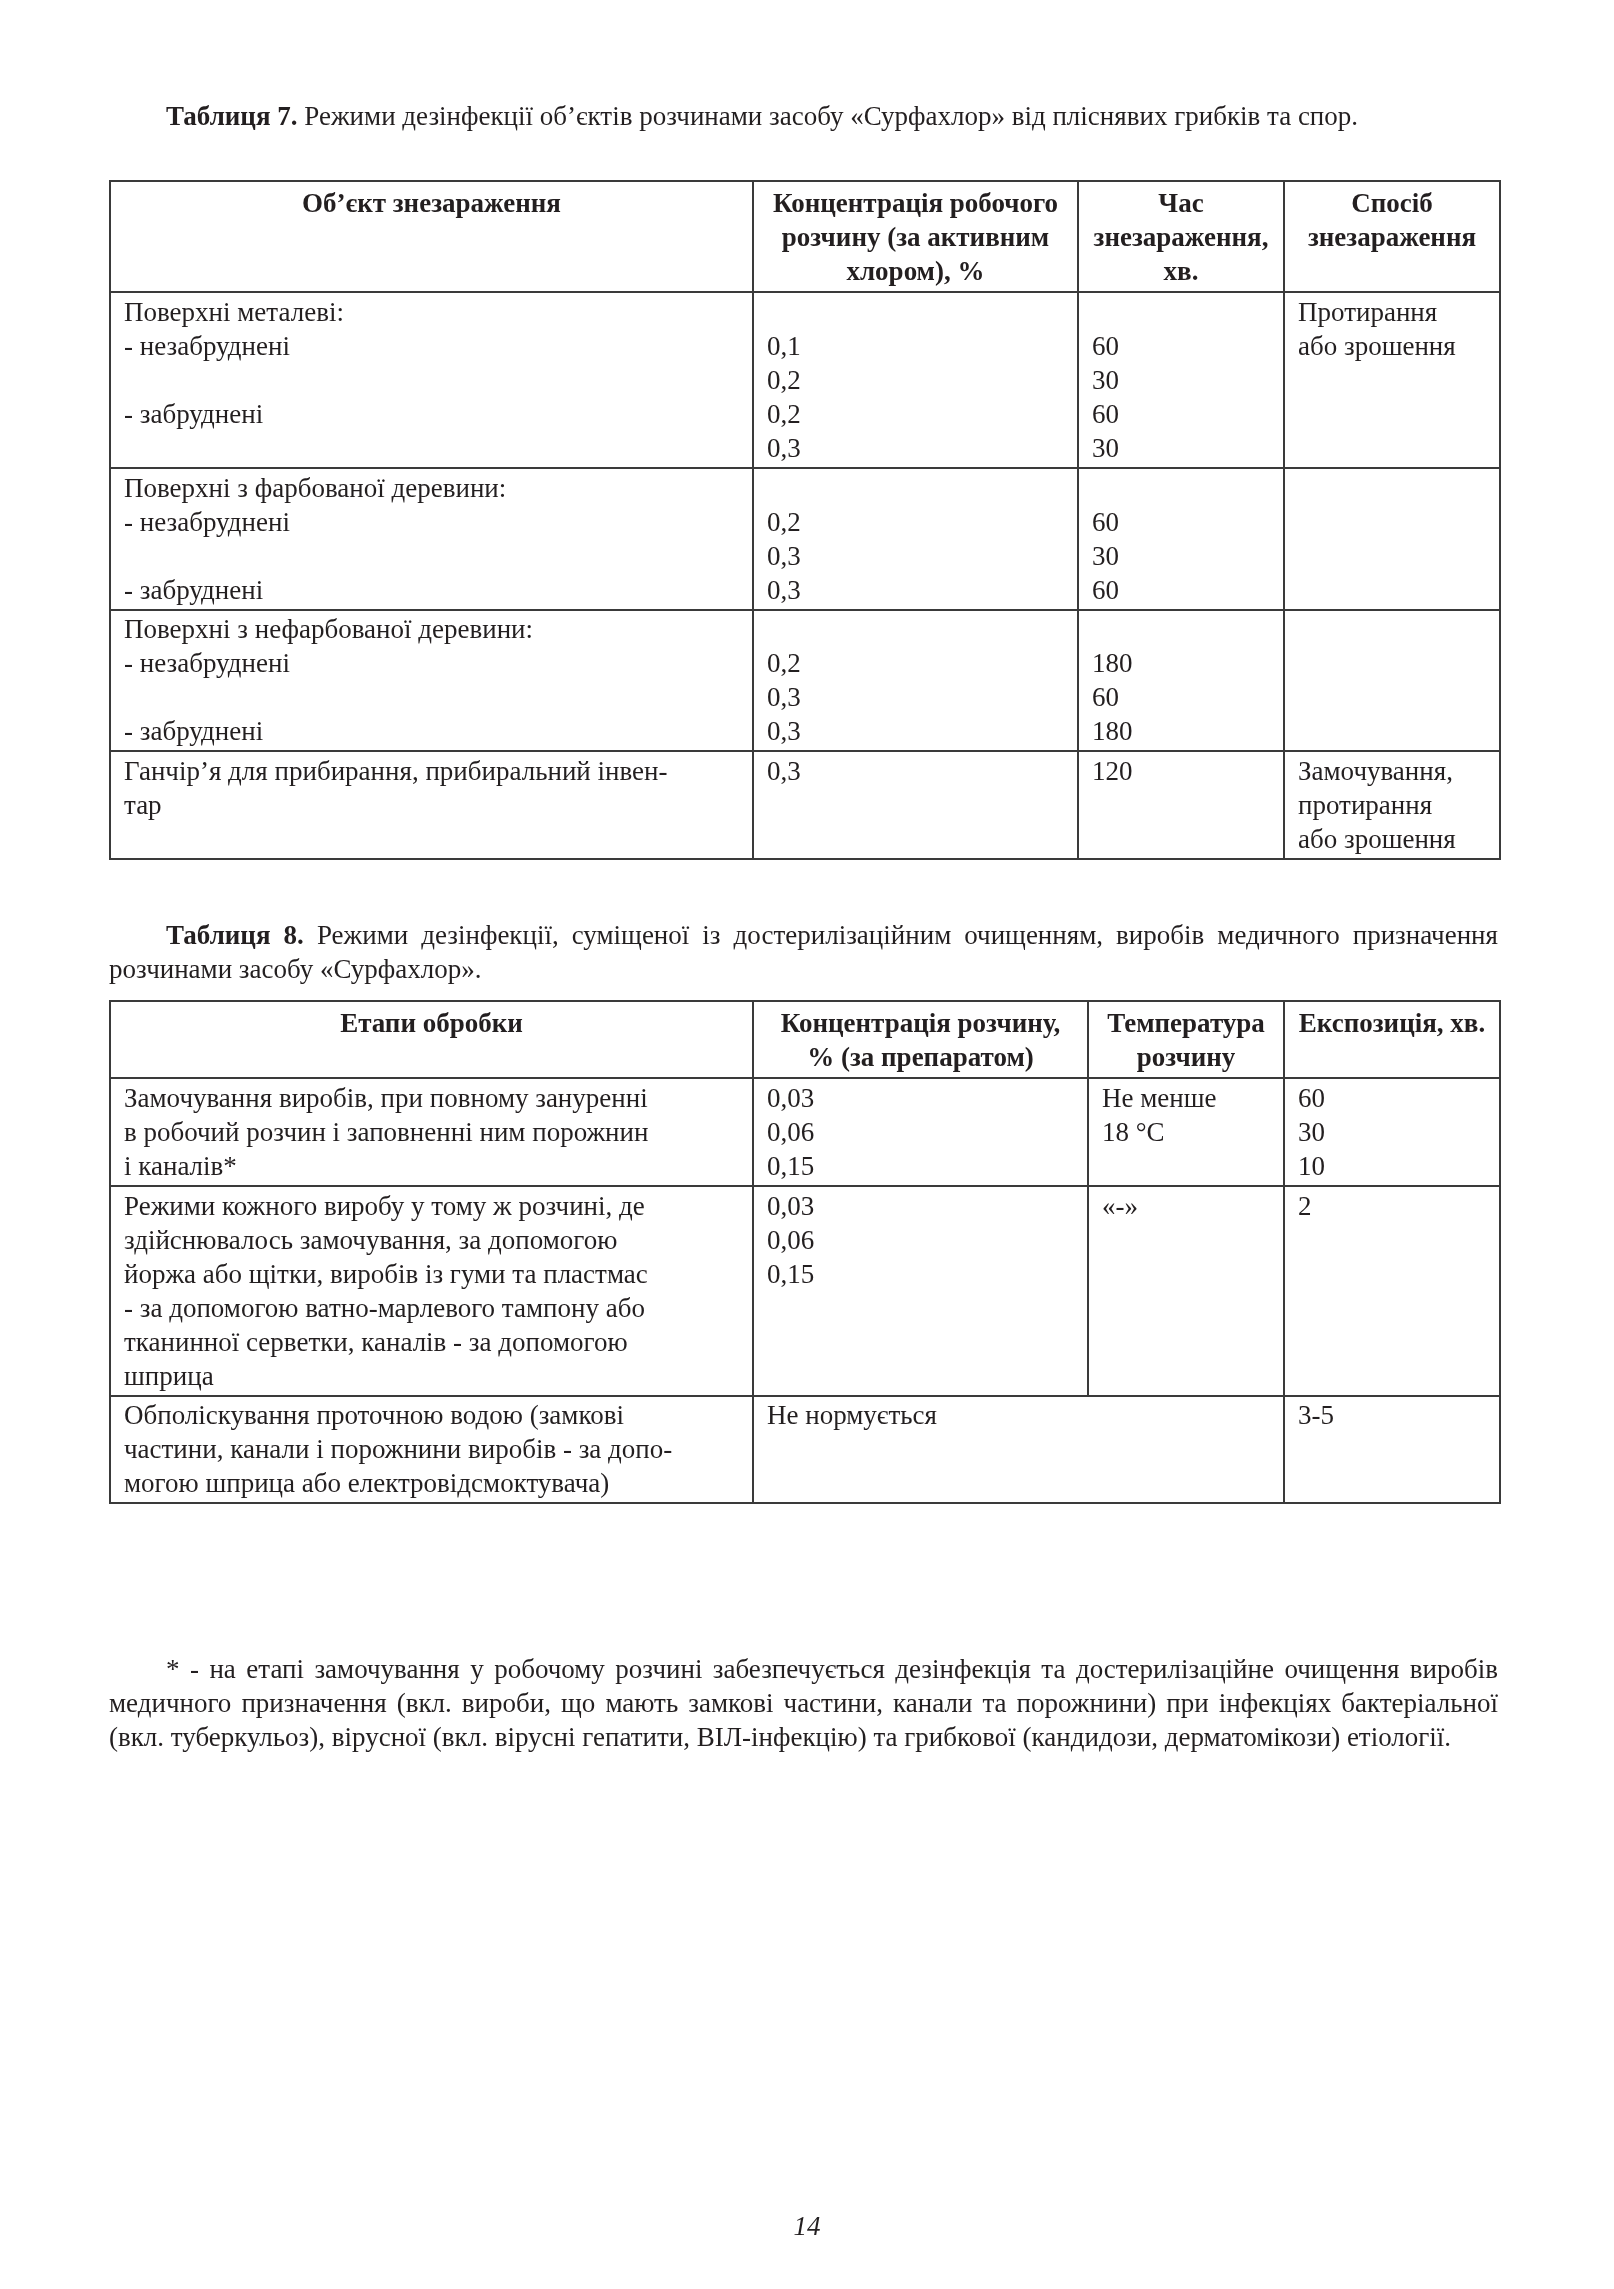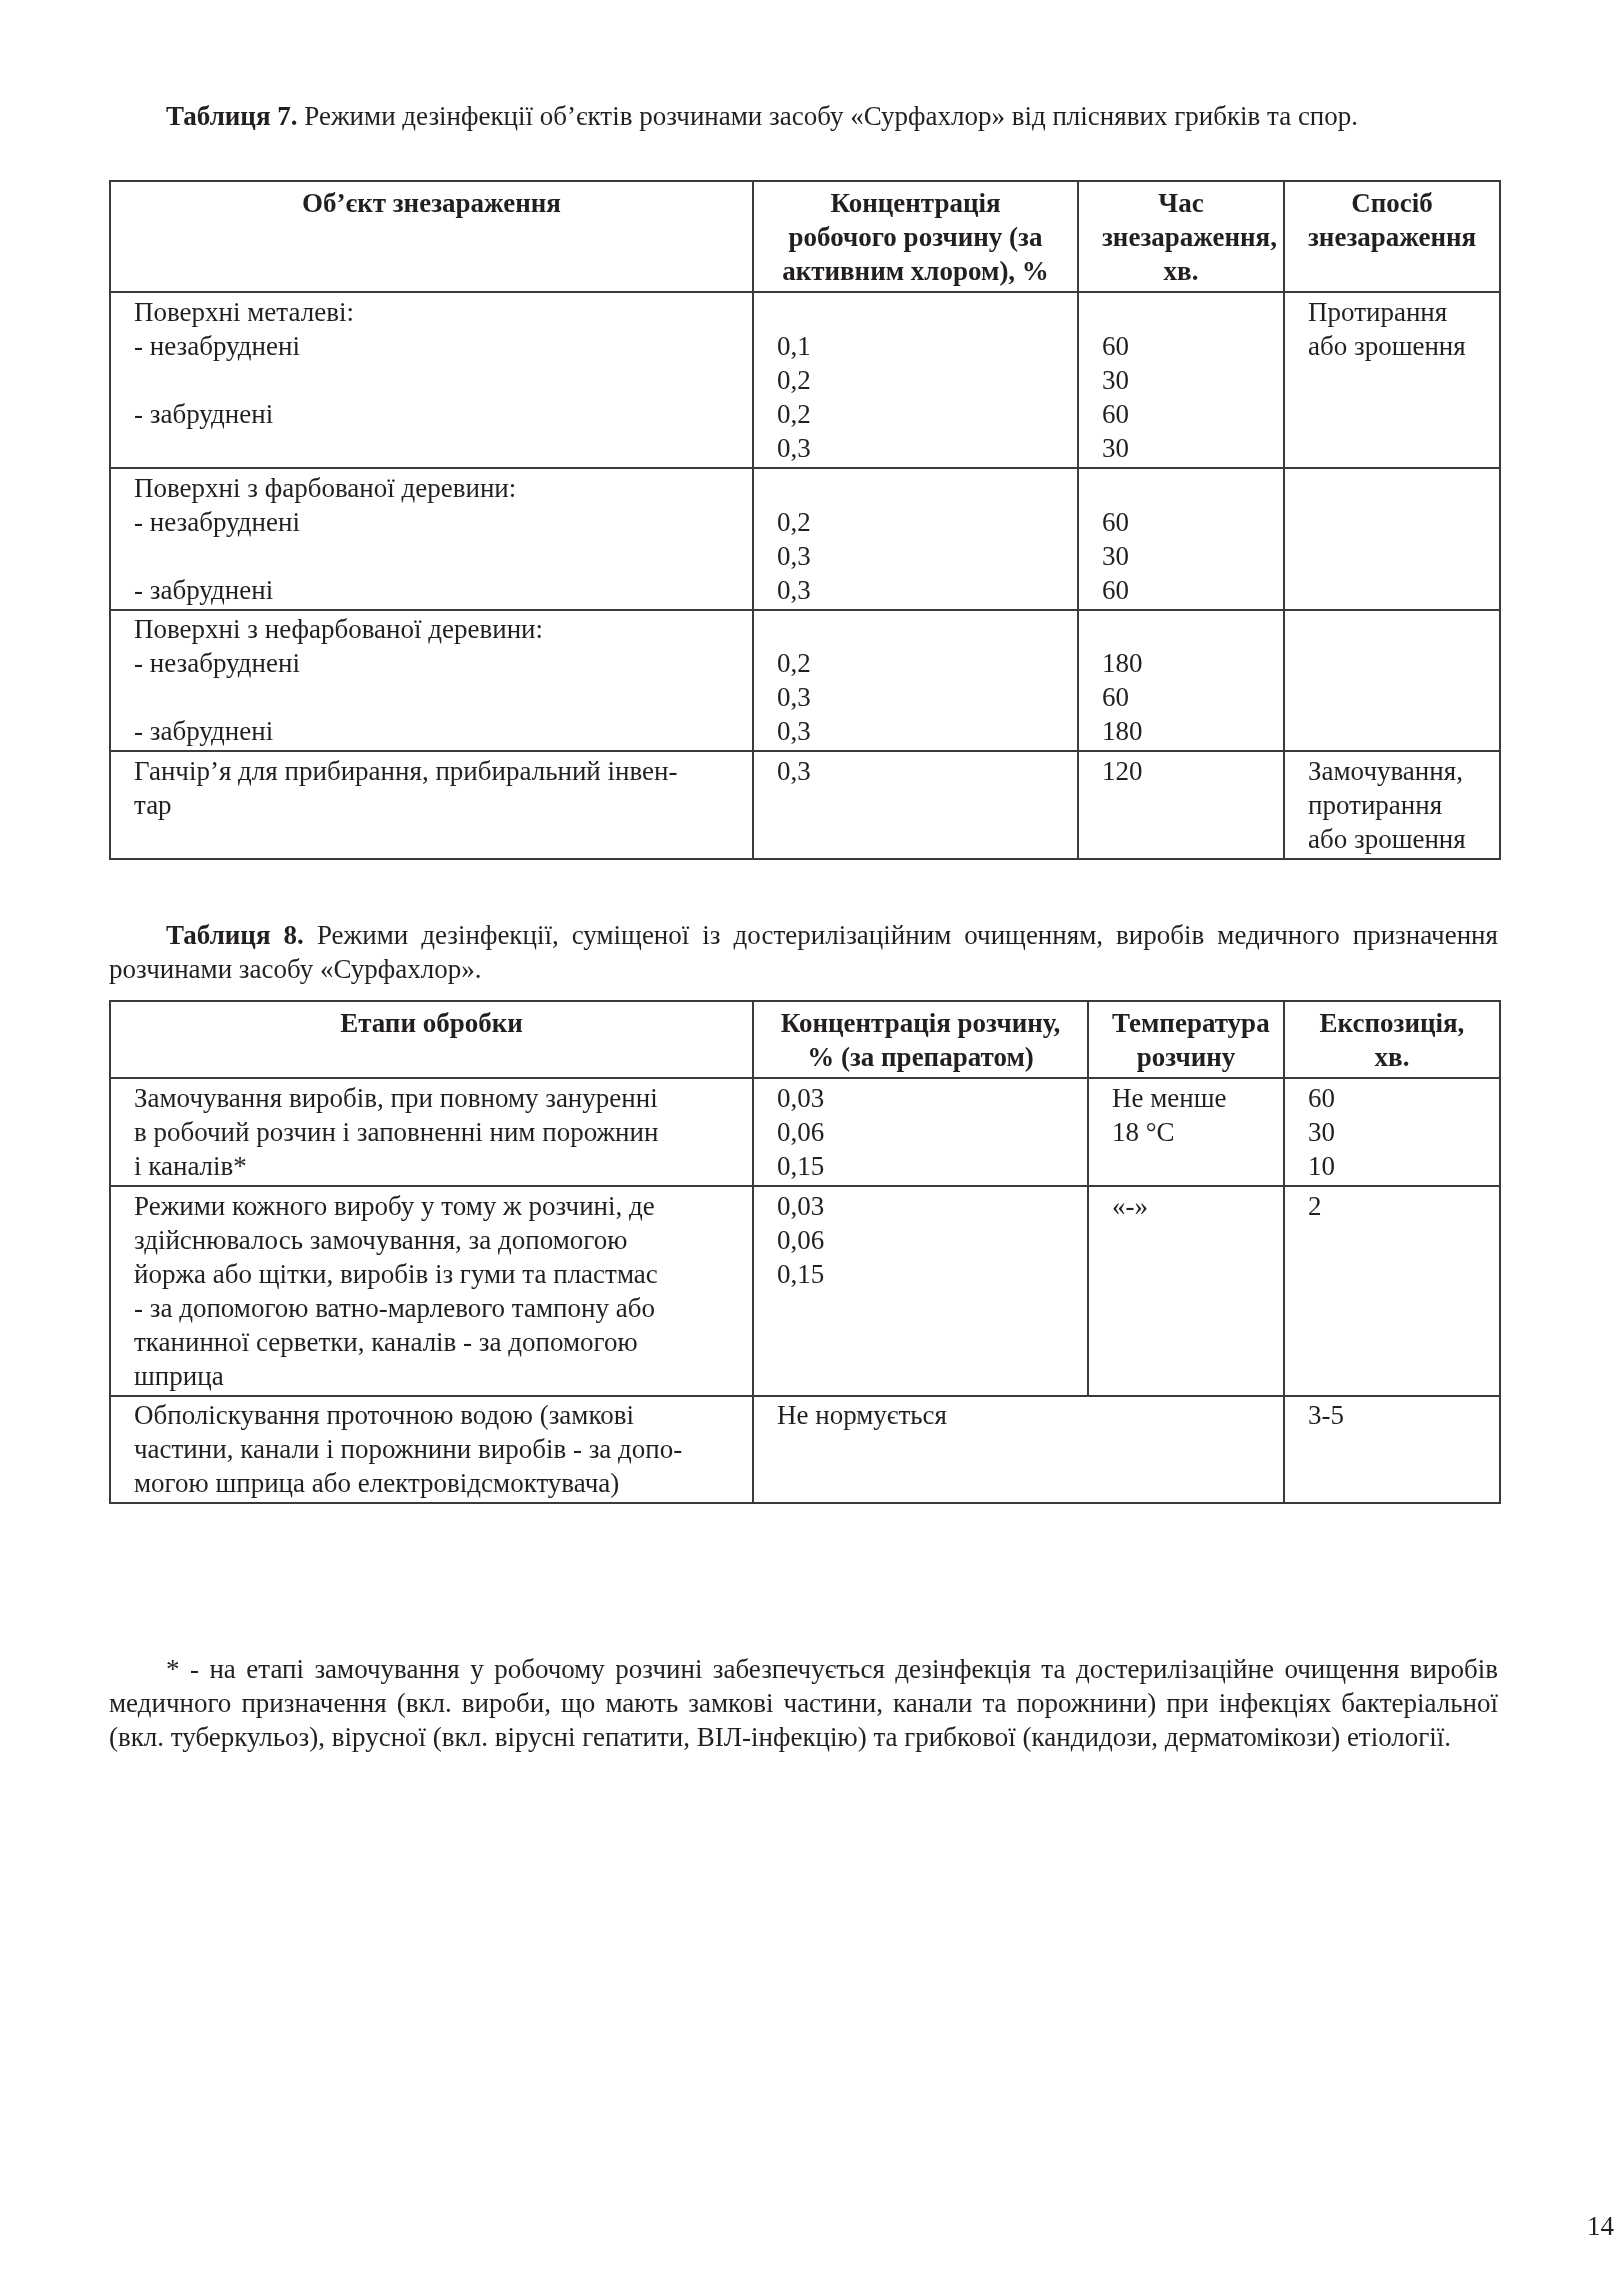--- a/index.html
+++ b/index.html
@@ -29,21 +29,21 @@
     left: 109px;
     width: 1390px;
     border-collapse: collapse;
     table-layout: fixed;
   }
   #t7 { top: 180px; }
   #t8 { top: 1000px; }
   td, th {
     border: 2.3px solid #3a3a3a;
     vertical-align: top;
-    padding: 0 23px;
+    padding: 0 13px;
     font-weight: normal;
   }
   th {
     font-weight: bold;
     text-align: center;
     padding-top: 3.7px;
     padding-bottom: 3.7px;
   }
   td { padding-top: 1.8px; padding-bottom: 1.8px; }
   .c { }
@@ -59,21 +59,22 @@
     top: 1652px;
     width: 1389px;
     text-align: justify;
     text-indent: 57px;
   }
   .pagenum {
     position: absolute;
     top: 2209px;
     left: 0;
     width: 1614px;
-    text-align: right;
+    text-align: center;
+    font-style: italic;
   }
 </style>
 </head>
 <body>
 
 <p class="caption" id="cap7"><b>Таблиця 7.</b><span> Режими дезінфекції об’єктів розчинами засобу «Сурфахлор» від пліснявих грибків та спор.</span></p>
 
 <table id="t7">
   <colgroup>
     <col style="width:643px">

